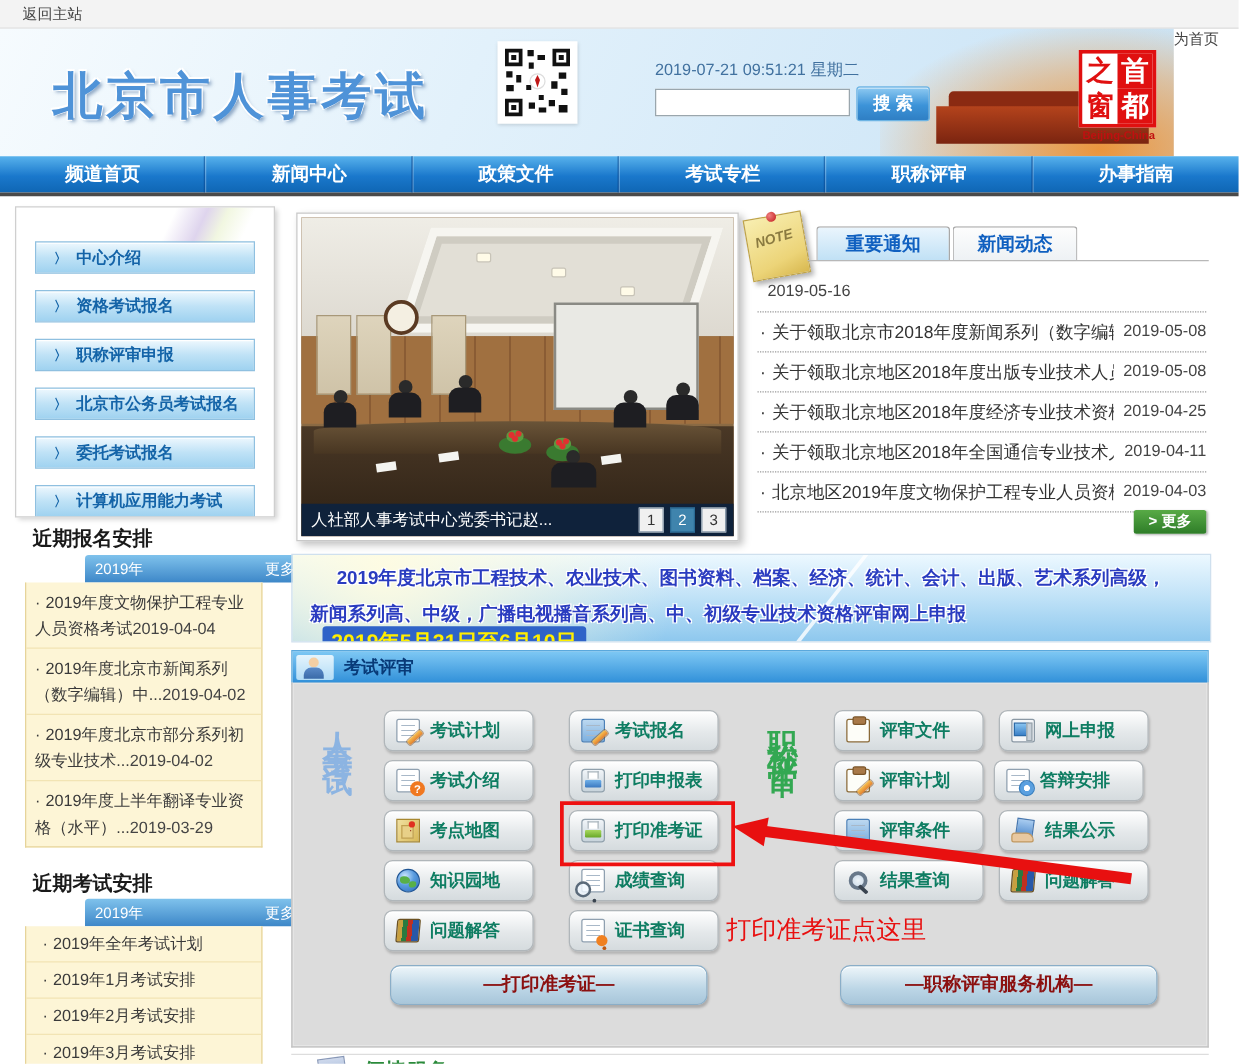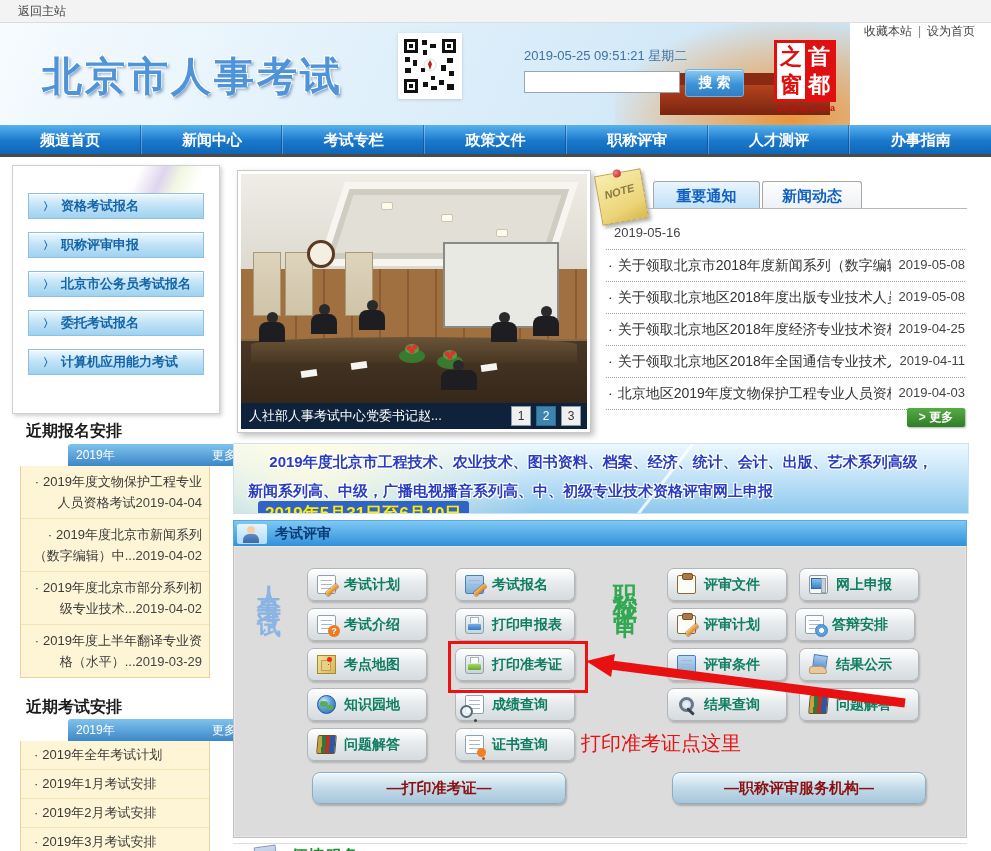--- a/index.html
+++ b/index.html
@@ -8,21 +8,21 @@
 
   
   .topbar{position:absolute;left:0;top:0;width:991px;height:22px;background:#f3f3f3;
           border-bottom:1px solid #ddd;font-size:12px;color:#444;line-height:22px;}
   .topbar .left{position:absolute;left:18px;}
   .topbar .right{position:absolute;right:16px;margin-top:20px;}
   .topbar span{cursor:pointer;}
   .topbar .sep{color:#888;margin:0 6px;cursor:default;}
 
   
-  .header{position:absolute;left:0;top:23px;width:850px;height:102px;
+  .header{position:absolute;left:0;top:23px;width:939px;height:102px;
           background:linear-gradient(115deg,#f6fbfe 0%,#e2f1fb 40%,#c9e3f6 100%);}
   .logo{position:absolute;left:42px;top:26px;font-size:40px;font-weight:bold;color:#4f93d8;
         letter-spacing:3px;text-shadow:-1px -1px 0 #fff,1px -1px 0 #fff,-1px 1px 0 #fff,2px 2px 3px rgba(60,100,150,.55);}
   .qr{position:absolute;left:398px;top:10px;width:64px;height:66px;background:#fff;
       box-shadow:0 1px 3px rgba(0,0,0,.15);padding:0;}
   .qr svg{position:absolute;left:5px;top:5px;}
   .datetime{position:absolute;left:524px;top:24px;font-size:13px;color:#41719f;}
   .search-input{position:absolute;left:524px;top:48px;width:146px;height:20px;border:1px solid #9aa6ad;
       background:#fff;font-size:13px;padding:0 4px;}
   .search-btn{position:absolute;left:685px;top:46px;width:57px;height:26px;
@@ -279,59 +279,59 @@
         </g>
       <g fill="#111">
           <rect x="6" y="6" width="4" height="4"></rect>
           <rect x="44" y="6" width="4" height="4"></rect>
           <rect x="6" y="46" width="4" height="4"></rect>
         </g>
       <circle cx="27" cy="27" r="6" fill="#fff" stroke="#ddd"></circle>
       <path d="M27 22 l2 4 -2 6 -2 -6 z" fill="#c01818"></path>
     </svg>
   </div>
-  <div class="datetime">2019-05-25  09:51:21  星期二</div>
+  <div class="datetime">2019-07-21  09:51:21  星期二</div>
   <input class="search-input" placeholder="" style="">
   <div class="search-btn">搜 索</div>
   <div class="seal">
     <div class="rw">之</div>
     <div class="wr">首</div>
     <div class="rw">窗</div>
     <div class="wr">都</div>
   </div>
   <div class="seal-caption">Beijing-China</div>
 </div>
 
 <div class="nav" id="nav">
     <div class="nav-item">频道首页</div>
     <div class="nav-item">新闻中心</div>
+    <div class="nav-item">政策文件</div>
     <div class="nav-item">考试专栏</div>
-    <div class="nav-item">政策文件</div>
     <div class="nav-item">职称评审</div>
-    <div class="nav-item">人才测评</div>
     <div class="nav-item">办事指南</div>
   </div>
 
 <div class="menu-panel">
   <div class="menu-deco"></div>
   <div id="sidebar-menu">
+      <div class="menu-btn"><span class="arr">〉</span><span>中心介绍</span></div>
       <div class="menu-btn"><span class="arr">〉</span><span>资格考试报名</span></div>
       <div class="menu-btn"><span class="arr">〉</span><span>职称评审申报</span></div>
       <div class="menu-btn"><span class="arr">〉</span><span>北京市公务员考试报名</span></div>
       <div class="menu-btn"><span class="arr">〉</span><span>委托考试报名</span></div>
       <div class="menu-btn"><span class="arr">〉</span><span>计算机应用能力考试</span></div>
     </div>
 </div>
 
 <div class="side-title" style="top:421px;text-align:right;">近期报名安排</div>
 <div class="list-strip" style="top:444px;">
   <span>2019年</span>
   <span>更多&gt;&gt;</span>
 </div>
-<div class="side-list" style="top:466px;text-align:right;" id="signup-list">
+<div class="side-list" style="top:466px;" id="signup-list">
     <div class="row"><span class="blt">·</span><span>2019年度文物保护工程专业人员资格考试</span><span class="date">2019-04-04</span></div>
     <div class="row"><span class="blt">·</span><span>2019年度北京市新闻系列（数字编辑）中...</span><span class="date">2019-04-02</span></div>
     <div class="row"><span class="blt">·</span><span>2019年度北京市部分系列初级专业技术...</span><span class="date">2019-04-02</span></div>
     <div class="row"><span class="blt">·</span><span>2019年度上半年翻译专业资格（水平）...</span><span class="date">2019-03-29</span></div>
   </div>
 
 <div class="side-title" style="top:697px;">近期考试安排</div>
 <div class="list-strip" style="top:719px;">
   <span>2019年</span>
   <span>更多&gt;&gt;</span>

